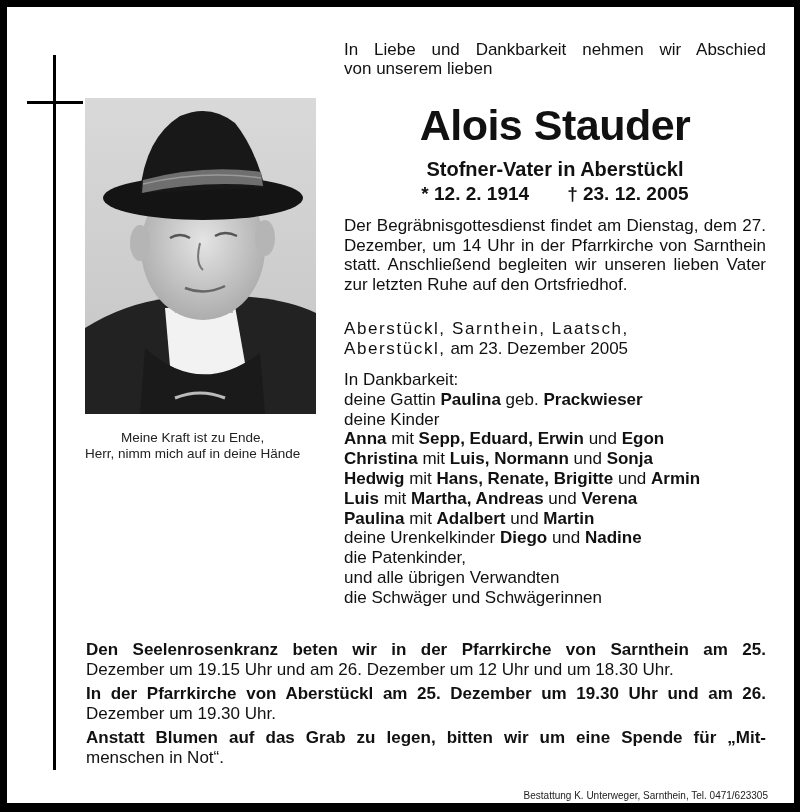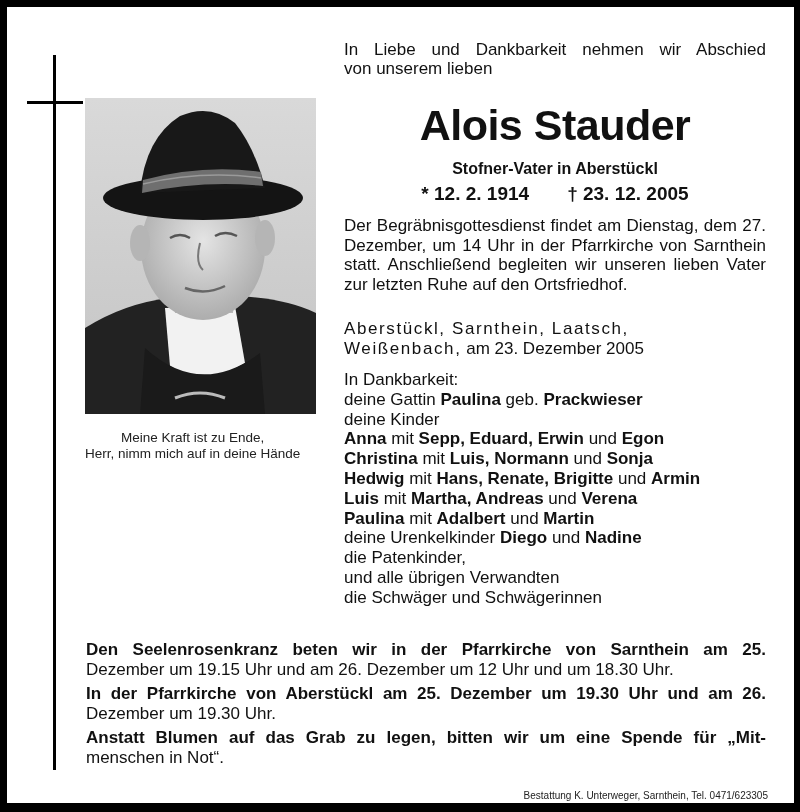--- a/index.html
+++ b/index.html
@@ -7,21 +7,21 @@
     .frame { position: absolute; left: 0; top: 0; width: 800px; height: 812px; box-sizing: border-box; border-top: 7px solid #000; border-left: 7px solid #000; border-right: 6px solid #000; border-bottom: 9px solid #000; background: #fff; }
     .cross-v { position: absolute; left: 53px; top: 55px; width: 3px; height: 715px; background: #000; }
     .cross-h { position: absolute; left: 27px; top: 101px; width: 56px; height: 3px; background: #000; }
     .photo { position: absolute; left: 85px; top: 98px; width: 231px; height: 316px; background: linear-gradient(180deg,#d6d6d6 0%,#c8c8c8 100%); overflow: hidden; }
     .photo svg { width: 100%; height: 100%; display: block; }
     .caption { position: absolute; left: 85px; top: 430px; font-size: 13.5px; line-height: 16px; color: #222; }
     .caption div { white-space: nowrap; text-align: center; }
     .intro { position: absolute; left: 344px; top: 40px; width: 422px; font-size: 17px; line-height: 19px; text-align: justify; text-align-last: left; }
     .intro .l1 { text-align: justify; text-align-last: justify; }
     .name { position: absolute; left: 344px; top: 100px; width: 422px; text-align: center; font-weight: bold; font-size: 43px; line-height: 50px; letter-spacing: -0.5px; }
-    .role { position: absolute; left: 344px; top: 158px; width: 422px; text-align: center; font-weight: bold; font-size: 16px; line-height: 22px; }
+    .role { position: absolute; left: 344px; top: 158px; width: 422px; text-align: center; font-weight: bold; font-size: 20px; line-height: 22px; }
     .dates { position: absolute; left: 344px; top: 183px; width: 422px; text-align: center; font-weight: bold; font-size: 19px; line-height: 22px; }
     .dates span { display: inline-block; }
     .dates .gap { width: 38px; }
     .funeral { position: absolute; left: 344px; top: 216px; width: 422px; font-size: 17px; line-height: 19.5px; text-align: justify; }
     .place { position: absolute; left: 344px; top: 319px; width: 422px; font-size: 17px; line-height: 19.5px; }
     .place .spaced { letter-spacing: 1.6px; }
     .family { position: absolute; left: 344px; top: 370px; width: 440px; font-size: 17px; line-height: 19.8px; }
     .family .row { white-space: nowrap; }
     .family b { font-weight: bold; }
     .rosary { position: absolute; left: 86px; top: 640px; width: 680px; font-size: 17px; line-height: 19.5px; }
@@ -90,21 +90,21 @@
 <div class="name">Alois Stauder</div>
 <div class="role">Stofner-Vater in Aberstückl</div>
 <div class="dates">
   <span>* 12. 2. 1914</span><span class="gap"></span><span>† 23. 12. 2005</span>
 </div>
 
 <div class="funeral">Der Begräbnisgottesdienst findet am Dienstag, dem 27. Dezember, um 14 Uhr in der Pfarrkirche von Sarnthein statt. Anschließend begleiten wir unseren lieben Vater zur letzten Ruhe auf den Ortsfriedhof.</div>
 
 <div class="place">
   <div class="spaced">Aberstückl, Sarnthein, Laatsch,</div>
-  <div><span class="spaced">Weißenbach,</span><span> am 23. Dezember 2005</span></div>
+  <div><span class="spaced">Aberstückl,</span><span> am 23. Dezember 2005</span></div>
 </div>
 
 <div class="family">
   <div class="row">In Dankbarkeit:</div>
   <div id="family-rows">
       <div class="row"><span>deine Gattin </span><b>Paulina</b><span> geb. </span><b>Prackwieser</b></div>
       <div class="row"><span>deine Kinder</span></div>
       <div class="row"><b>Anna</b><span> mit </span><b>Sepp, Eduard, Erwin</b><span> und </span><b>Egon</b></div>
       <div class="row"><b>Christina</b><span> mit </span><b>Luis, Normann</b><span> und </span><b>Sonja</b></div>
       <div class="row"><b>Hedwig</b><span> mit </span><b>Hans, Renate, Brigitte</b><span> und </span><b>Armin</b></div>

